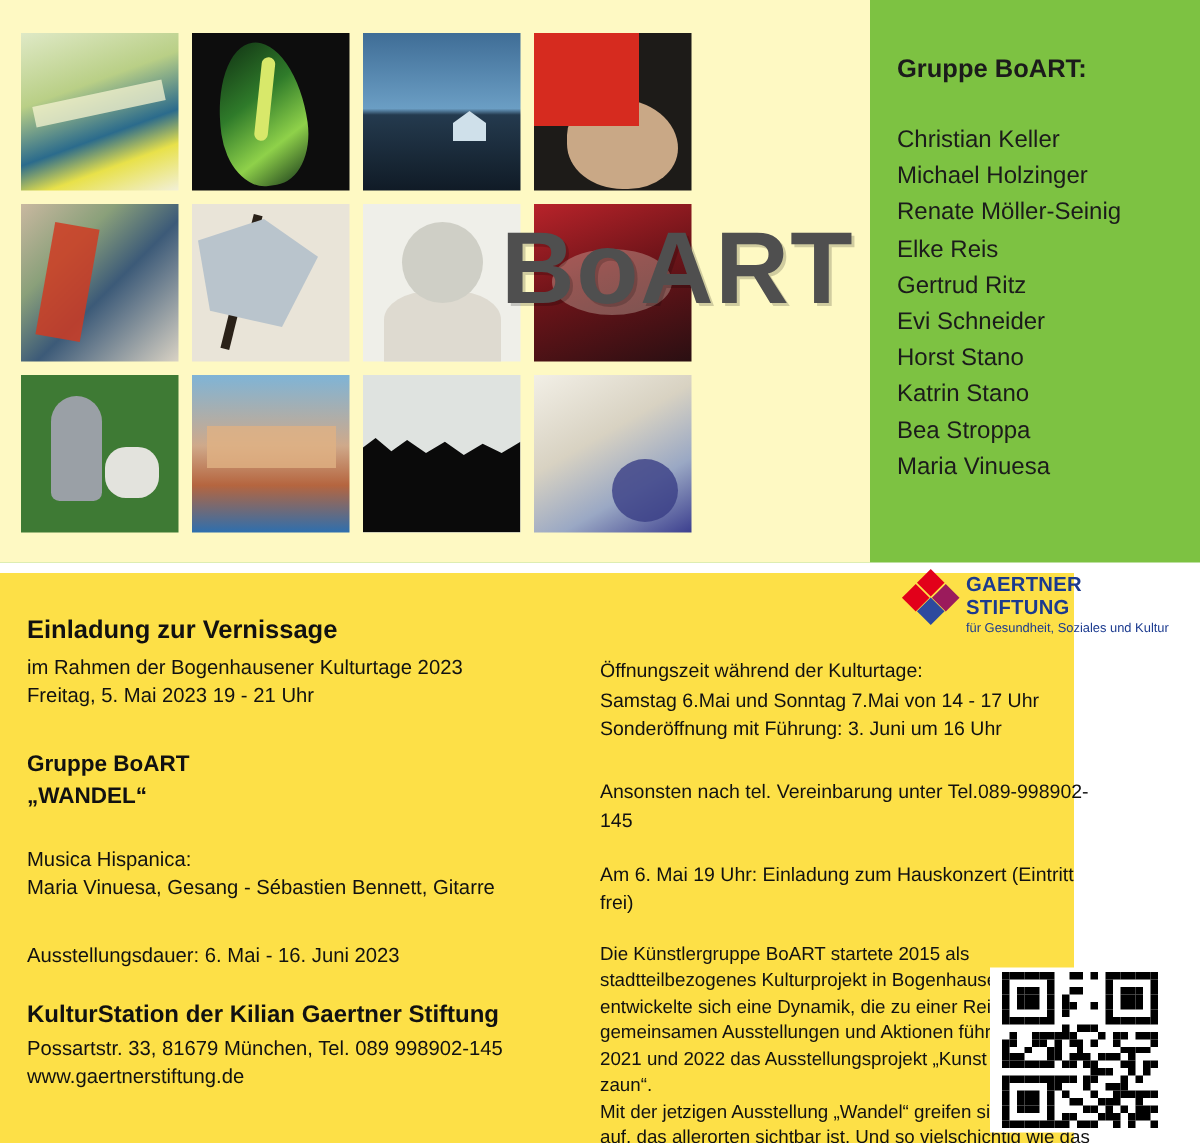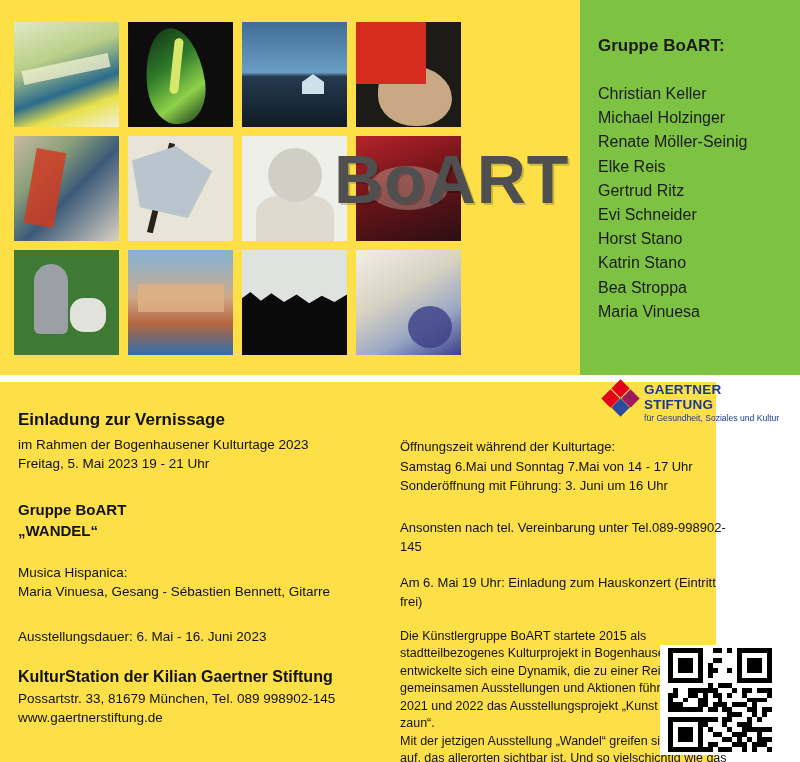--- a/index.html
+++ b/index.html
@@ -12,21 +12,21 @@
   }
   .page{position:relative;width:800px;height:762px;}
 
   
   .hero{
     position:absolute;left:0;top:0;width:800px;height:375px;
     background:#7dc242;
   }
   .hero-left{
     position:absolute;left:0;top:0;width:580px;height:375px;
-    background:#fde047;
+    background:#fef9c3;
   }
   .grid{
     position:absolute;left:14px;top:22px;
     display:grid;
     grid-template-columns:repeat(4,105px);
     grid-template-rows:repeat(3,105px);
     gap:9px;
   }
   .tile{width:105px;height:105px;position:relative;overflow:hidden;}
 

